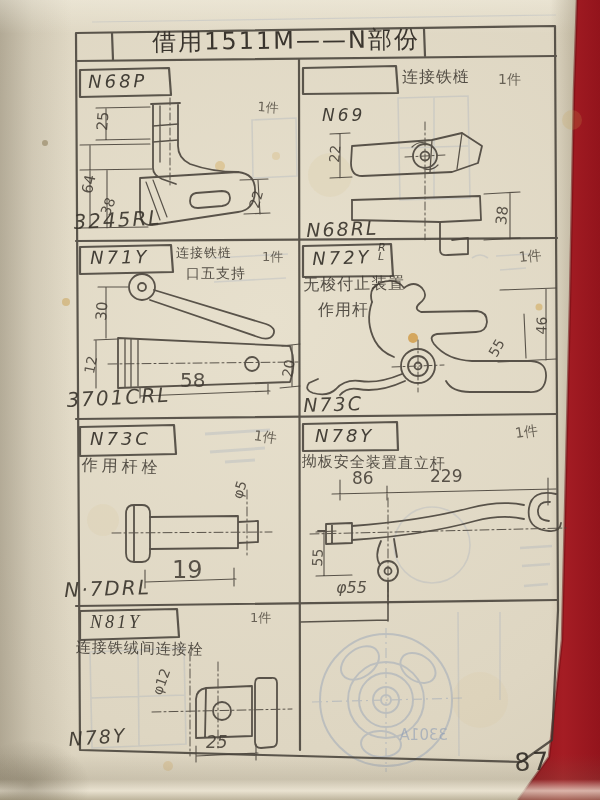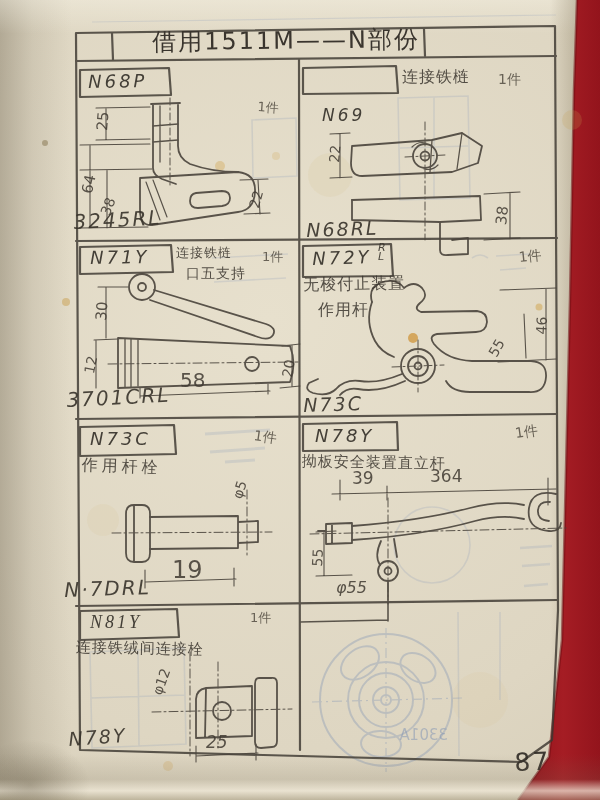--- a/index.html
+++ b/index.html
@@ -224,22 +224,22 @@
   <span class="t no" style="left:90px;top:430px;font-size:18px;">N73C</span>
   <span class="t qty" style="left:255px;top:428px;font-size:14px;transform:rotate(8deg);">1件</span>
   <span class="t desc" style="left:82px;top:457px;font-size:16px;letter-spacing:4px;transform:rotate(2deg);">作用杆栓</span>
   <span class="t dim" style="left:230px;top:496px;font-size:14px;transform:rotate(-72deg);">φ5</span>
   <span class="t dim" style="left:172px;top:558px;font-size:24px;">19</span>
   <span class="t lbl" style="left:64px;top:580px;font-size:20px;transform:rotate(-2deg);">N·7DRL</span>
 
   <span class="t no" style="left:315px;top:427px;font-size:18px;">N78Y</span>
   <span class="t qty" style="left:514px;top:426px;font-size:14px;transform:rotate(-8deg);">1件</span>
   <span class="t desc" style="left:302px;top:454px;font-size:15px;transform:rotate(1deg);">拗板安全装置直立杆</span>
-  <span class="t dim" style="left:352px;top:470px;font-size:17px;">39</span>
-  <span class="t dim" style="left:430px;top:468px;font-size:17px;">364</span>
+  <span class="t dim" style="left:352px;top:470px;font-size:17px;">86</span>
+  <span class="t dim" style="left:430px;top:468px;font-size:17px;">229</span>
   <span class="t dim" style="left:310px;top:566px;font-size:14px;transform:rotate(-87deg);">55</span>
   <span class="t dim" style="left:336px;top:580px;font-size:16px;font-style:italic;">φ55</span>
 
   <span class="t no" style="left:90px;top:613px;font-size:18px;font-family:Liberation Serif, serif;">N81Y</span>
   <span class="t qty" style="left:250px;top:611px;font-size:13px;">1件</span>
   <span class="t desc" style="left:76px;top:640px;font-size:15px;transform:rotate(1deg);">连接铁绒间连接栓</span>
   <span class="t dim" style="left:150px;top:692px;font-size:14px;transform:rotate(-70deg);">φ12</span>
   <span class="t dim" style="left:206px;top:734px;font-size:17px;font-style:italic;">25</span>
   <span class="t lbl" style="left:68px;top:730px;font-size:19px;transform:rotate(-4deg);">N78Y</span>
 

